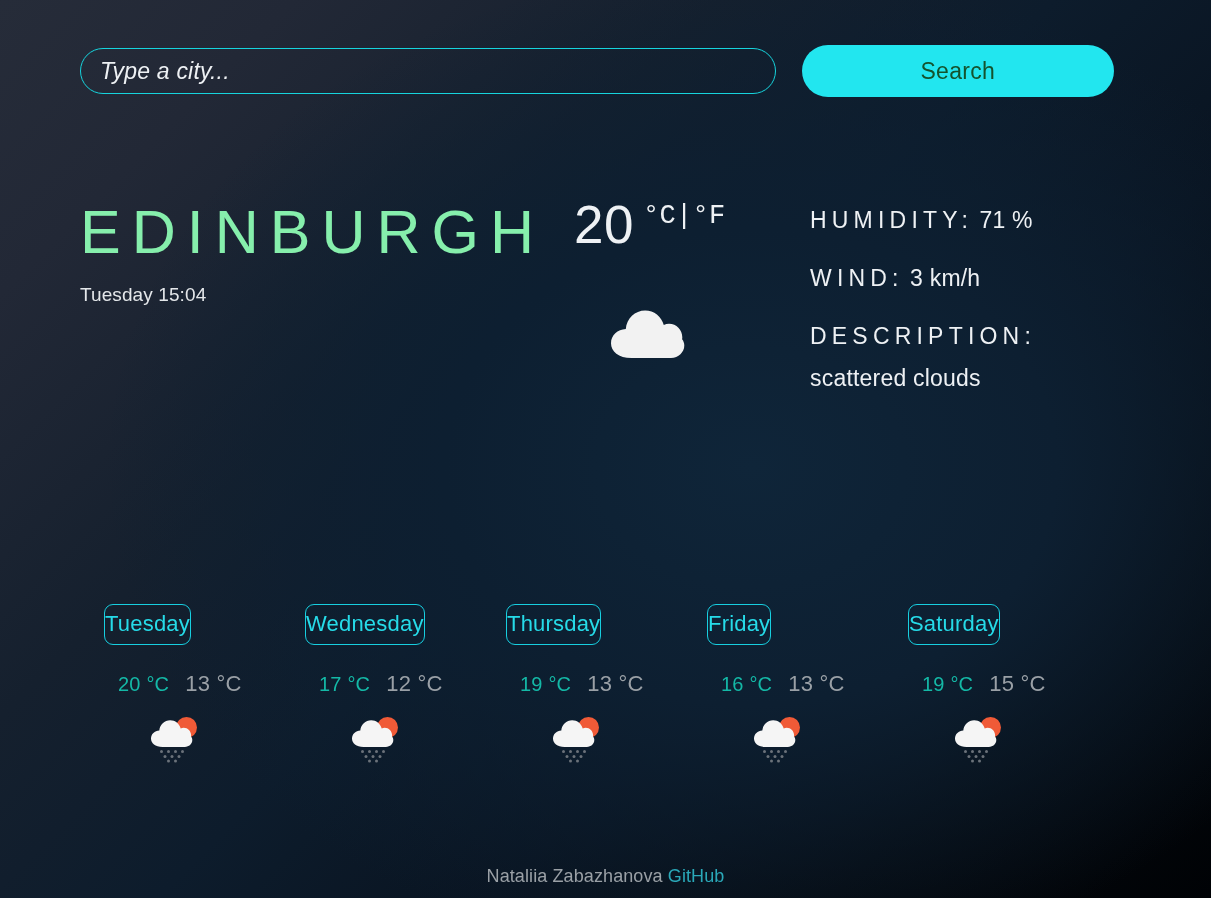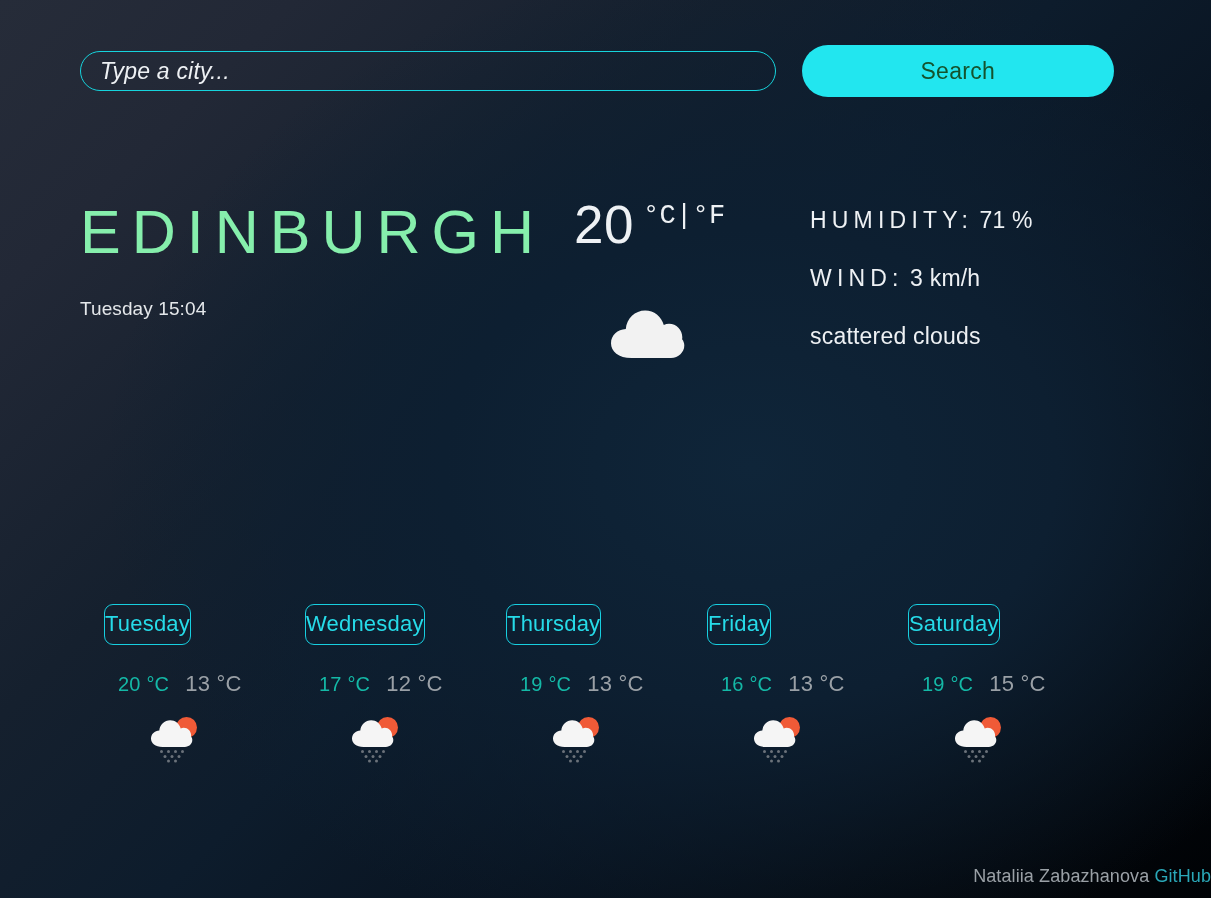--- a/index.html
+++ b/index.html
@@ -34,21 +34,21 @@
     top: 45px;
     width: 1034px;
     height: 52px;
     display: flex;
     align-items: center;
     gap: 26px;
   }
 
   .city-input {
     width: 697px;
-    height: 40px;
+    height: 46px;
     border-radius: 26px;
     border: 1px solid #16d4dd;
     background: transparent;
     outline: none;
     padding: 0 19px;
     font-family: "Liberation Sans", sans-serif;
     font-size: 23px;
     font-style: italic;
     color: #f0f2f4;
     letter-spacing: 0.2px;
@@ -91,21 +91,21 @@
   .city-name {
     font-size: 61px;
     font-weight: 400;
     letter-spacing: 11px;
     color: #86efac;
     line-height: 1.05;
     white-space: nowrap;
   }
 
   .date-line {
-    margin-top: 34px;
+    margin-top: 20px;
     font-size: 19px;
     color: #e4e7ea;
     letter-spacing: 0.1px;
   }
 
   .temp-block {
     position: absolute;
     left: 494px;
     top: 0;
     width: 260px;
@@ -235,21 +235,21 @@
     width: 56px;
     height: 48px;
   }
 
   
   .footer {
     position: absolute;
     left: 0;
     top: 866px;
     width: 1211px;
-    text-align: right;
+    text-align: center;
     font-size: 18px;
     color: #9aa0a6;
     letter-spacing: 0.1px;
   }
 
   .footer-link {
     color: #2aa8b8;
     text-decoration: none;
     cursor: pointer;
   }
@@ -290,20 +290,21 @@
     <div class="info-block">
       <div class="info-line">
         <span class="info-label">HUMIDITY:</span>
         <span class="info-value">71 %</span>
       </div>
       <div class="info-line">
         <span class="info-label">WIND:</span>
         <span class="info-value">3 km/h</span>
       </div>
       <div class="info-line">
+        <span class="info-label">DESCRIPTION:</span>
         <span class="desc-value">scattered clouds</span>
       </div>
     </div>
 
   </div>
 
   <div class="forecast">
 
     <div class="forecast-col">
       <button class="day-pill">Tuesday</button>

